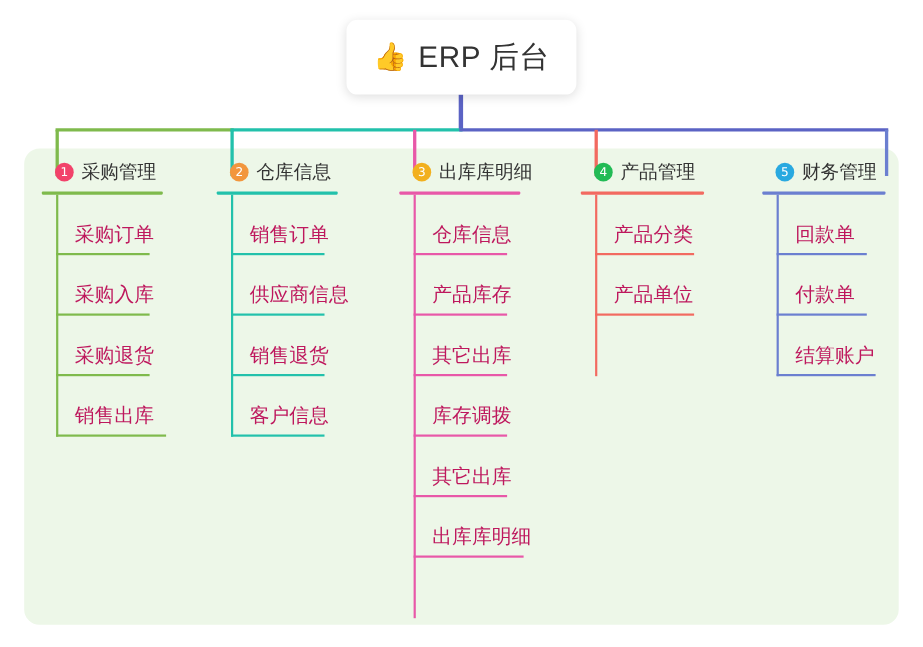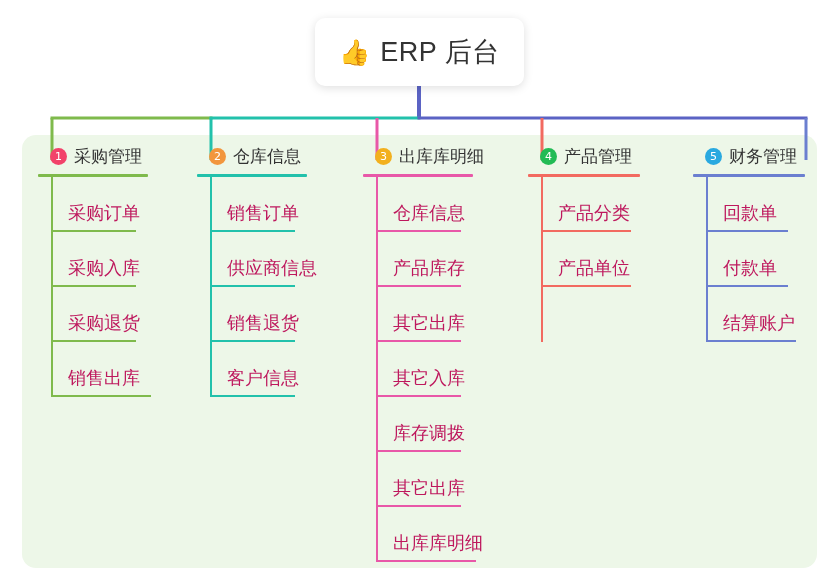--- a/index.html
+++ b/index.html
@@ -225,24 +225,20 @@
         </div>
         <div class="leaf">
           <span class="leaf-label">产品库存</span>
           <div class="leaf-rule" style="background: rgb(232, 88, 168); width: 85px;"></div>
         </div>
         <div class="leaf">
           <span class="leaf-label">其它出库</span>
           <div class="leaf-rule" style="background: rgb(232, 88, 168); width: 85px;"></div>
         </div>
         <div class="leaf">
-          <span class="leaf-label">其它入库</span>
-          <div class="leaf-rule" style="background: rgb(232, 88, 168); width: 85px;"></div>
-        </div>
-        <div class="leaf">
           <span class="leaf-label">库存调拨</span>
           <div class="leaf-rule" style="background: rgb(232, 88, 168); width: 85px;"></div>
         </div>
         <div class="leaf">
           <span class="leaf-label">其它出库</span>
           <div class="leaf-rule" style="background: rgb(232, 88, 168); width: 85px;"></div>
         </div>
         <div class="leaf">
           <span class="leaf-label">出库库明细</span>
           <div class="leaf-rule" style="background: rgb(232, 88, 168); width: 100px;"></div>

